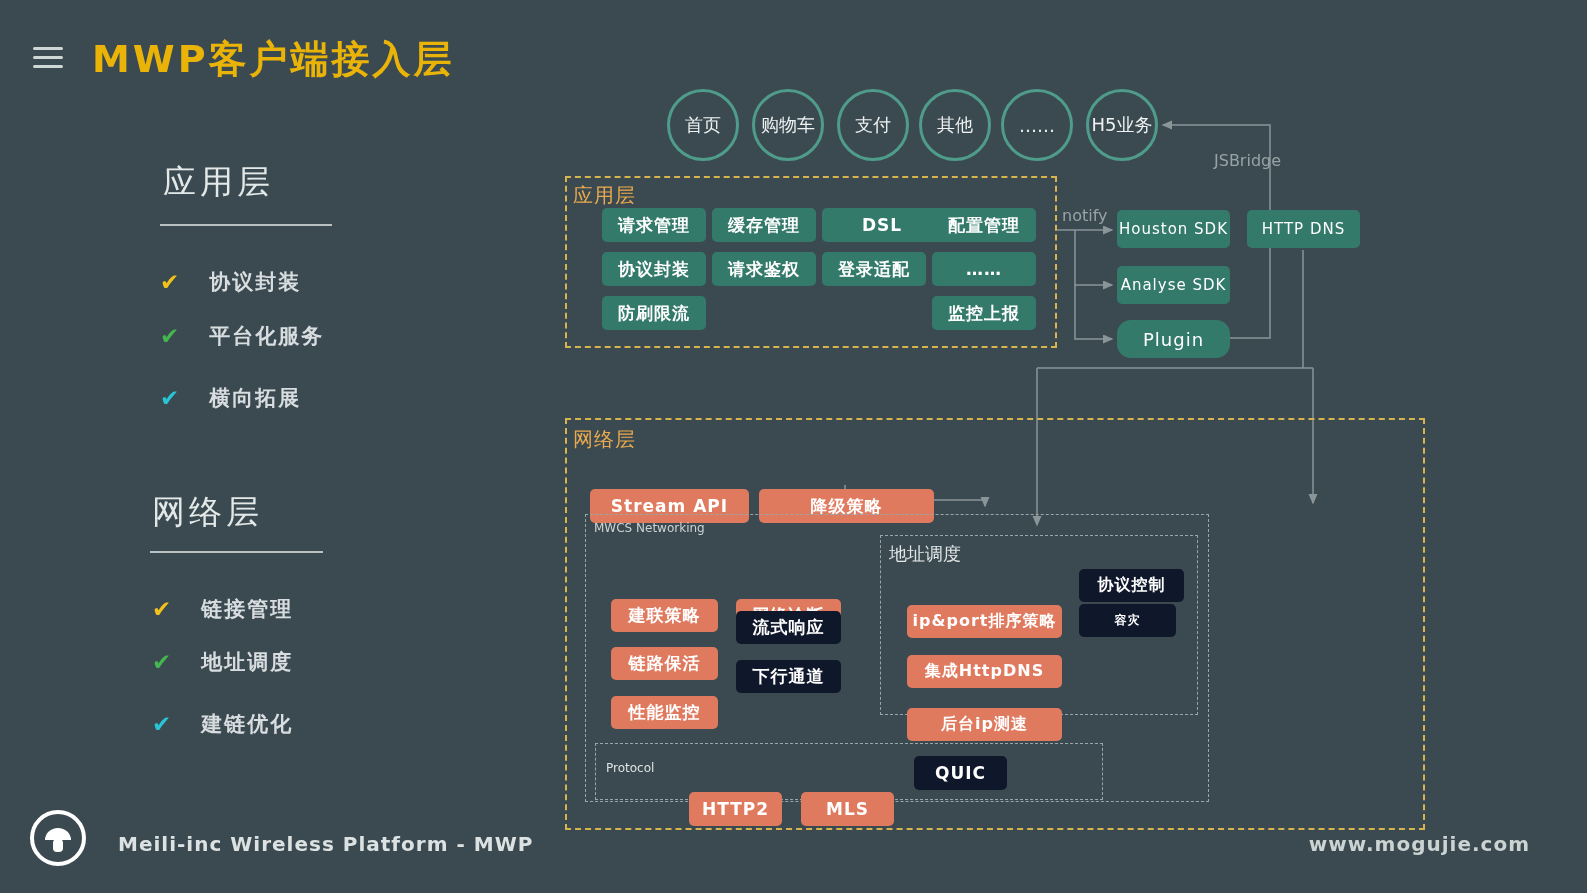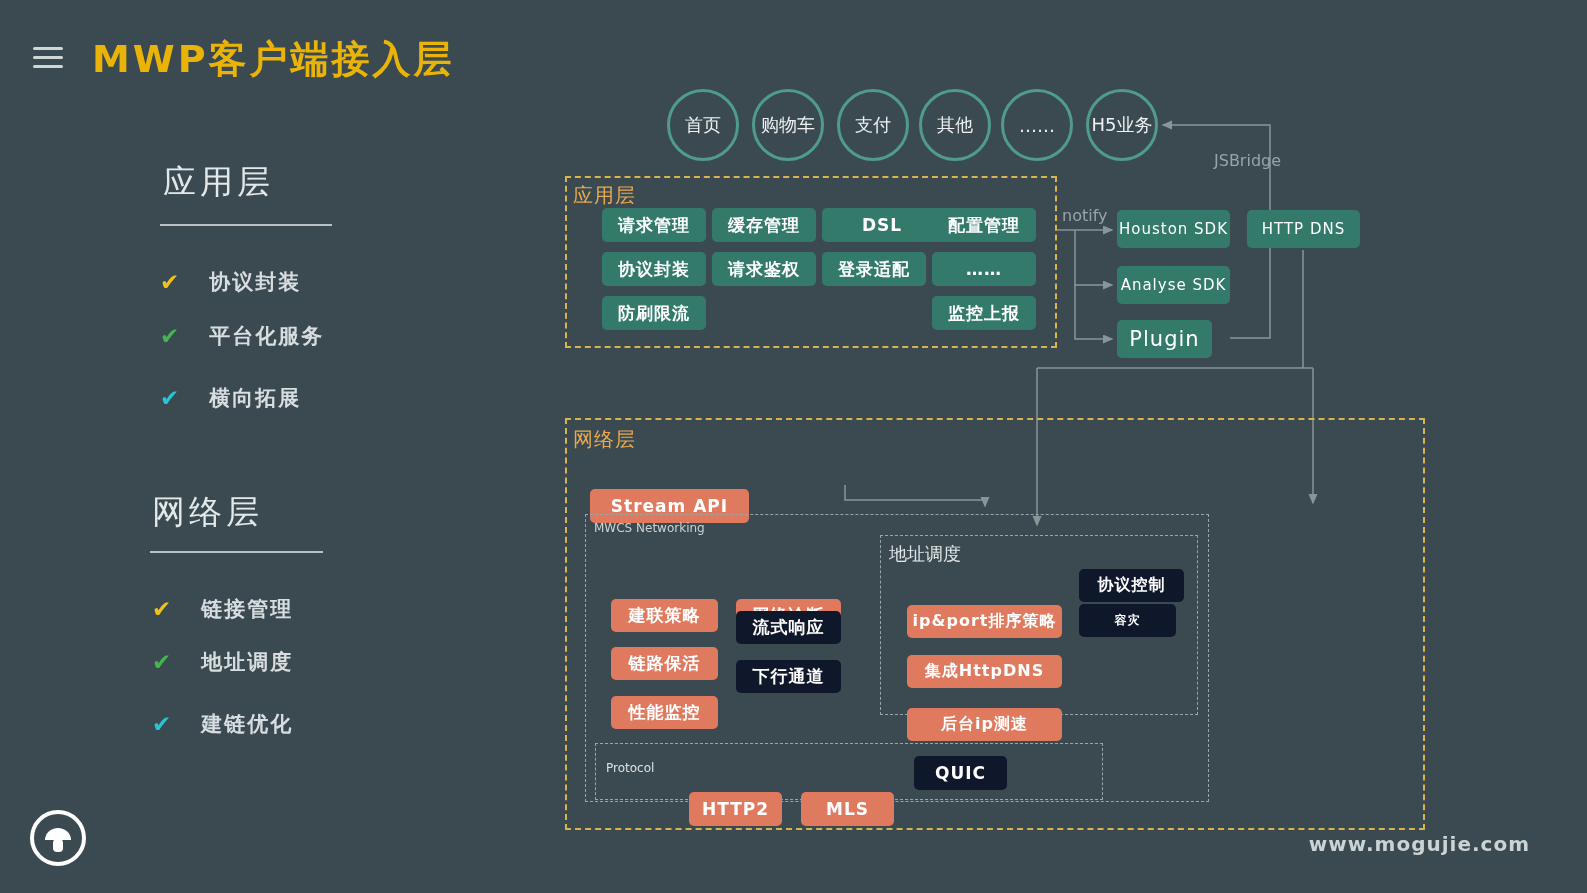--- a/index.html
+++ b/index.html
@@ -118,25 +118,26 @@
     <div class="btn teal" style="left:145px;top:74px;width:104px;height:34px;font-weight:bold;">请求鉴权</div>
     <div class="btn teal" style="left:255px;top:74px;width:104px;height:34px;font-weight:bold;">登录适配</div>
     <div class="btn teal" style="left:365px;top:74px;width:104px;height:34px;font-weight:bold;">……</div>
     <div class="btn teal" style="left:35px;top:118px;width:104px;height:34px;font-weight:bold;">防刷限流</div>
     <div class="btn teal" style="left:365px;top:118px;width:104px;height:34px;font-weight:bold;">监控上报</div>
   </div>
 
   <div class="btn teal" style="left:1117px;top:210px;width:113px;height:38px;font-size:15px;">Houston SDK</div>
   <div class="btn teal" style="left:1247px;top:210px;width:113px;height:38px;font-size:15px;">HTTP DNS</div>
   <div class="btn teal" style="left:1117px;top:266px;width:113px;height:38px;font-size:15px;">Analyse SDK</div>
-  <div class="btn teal" style="left:1117px;top:320px;width:95px;height:38px;font-size:21px;">Plugin</div>
+  <div class="btn teal" style="left:1117px;top:320px;width:113px;height:38px;font-size:18px;border-radius:14px;">Plugin</div>
 
   <div class="dash-y" style="left:565px;top:418px;width:860px;height:412px;">
     <div class="layer-tag" style="left:6px;top:6px;">网络层</div>
     <div class="btn salmon" style="left:23px;top:33px;width:159px;height:34px;">Stream API</div>
+    <div class="btn salmon" style="left:192px;top:33px;width:175px;height:34px;">降级策略</div>
 
     <div class="dash-g" style="left:18px;top:94px;width:624px;height:288px;">
       <div class="box-tag" style="left:8px;top:6px;">MWCS Networking</div>
       <div class="btn salmon" style="left:25px;top:48px;width:107px;height:33px;">建联策略</div>
       <div class="btn salmon" style="left:150px;top:48px;width:105px;height:33px;">网络诊断</div>
       <div class="btn salmon" style="left:25px;top:96px;width:107px;height:33px;">链路保活</div>
       <div class="btn brown" style="left:150px;top:96px;width:105px;height:33px;">流式响应</div>
       <div class="btn salmon" style="left:25px;top:145px;width:107px;height:33px;">性能监控</div>
       <div class="btn brown" style="left:150px;top:145px;width:105px;height:33px;">下行通道</div>
 
@@ -159,15 +160,16 @@
 
   </div>
 
   <div class="logo">
     <svg width="60" height="60" viewBox="0 0 60 60">
       <circle cx="30" cy="30" r="26" fill="none" stroke="#ffffff" stroke-width="4"></circle>
       <path d="M17 32 a13 12 0 0 1 26 0 z" fill="#ffffff"></path>
       <rect x="25" y="31" width="10" height="13" rx="4" fill="#ffffff"></rect>
     </svg>
   </div>
+  <div class="brand">Meili-inc Wireless Platform - MWP</div>
   <div class="site">www.mogujie.com</div>
 
 </div>
 
 </body></html>

